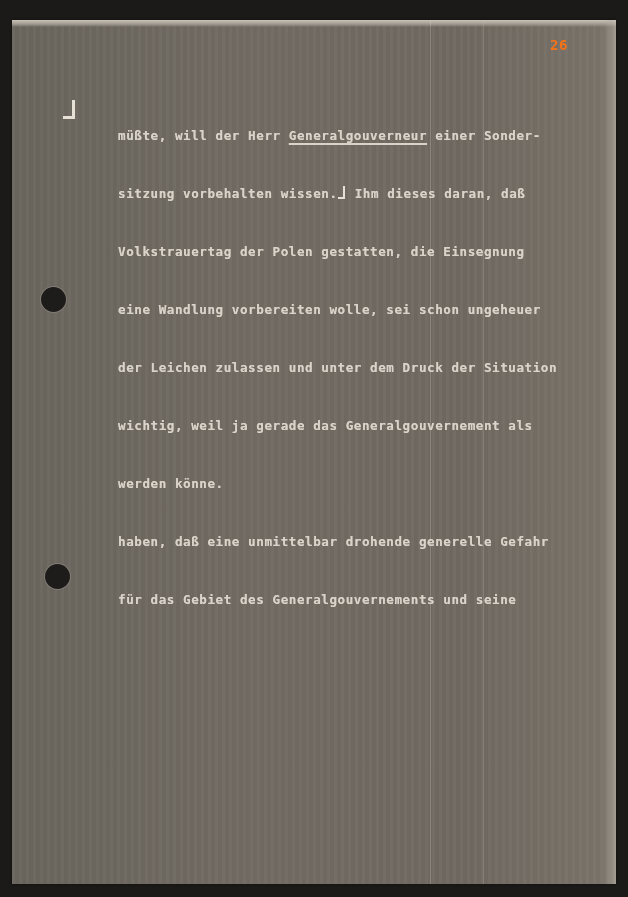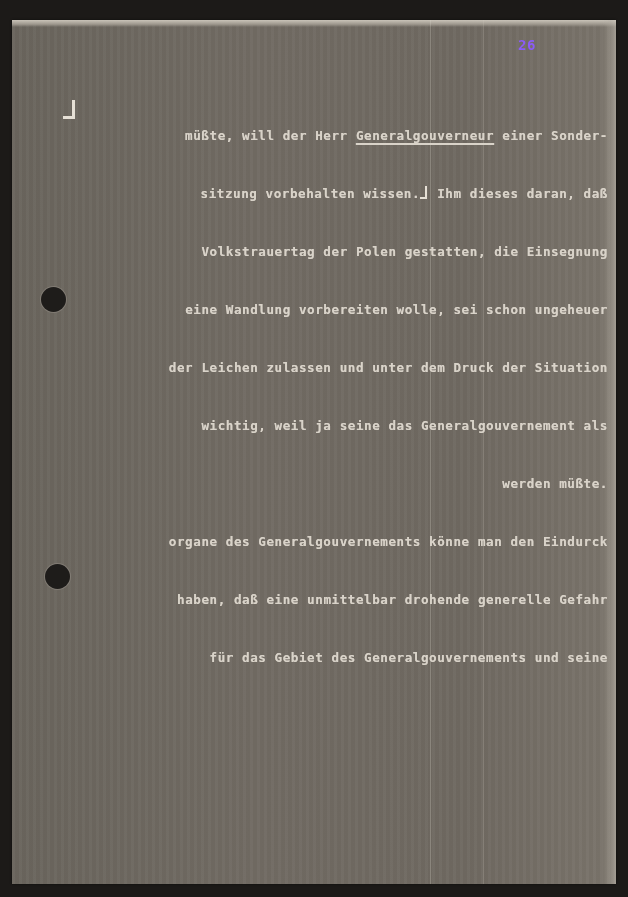--- a/index.html
+++ b/index.html
@@ -32,22 +32,22 @@
     background: rgba(220,214,204,0.28);
   }
   .punch-hole {
     position: absolute;
     width: 25px; height: 25px; border-radius: 50%;
     background: #1e1c1a;
     box-shadow: 0 0 0 1px rgba(150,144,136,0.5);
   }
   .page-number {
     position: absolute;
-    left: 518px; top: 37px;
-    color: #8b5cf6;
+    left: 550px; top: 37px;
+    color: #f97316;
     font-size: 14px;
     font-weight: bold;
     letter-spacing: 0.5px;
   }
   .bracket-mark {
     position: absolute;
     left: 63px; top: 100px;
     width: 12px; height: 19px;
     border-right: 3px solid #e6e0d6;
     border-bottom: 3px solid #e6e0d6;
@@ -58,21 +58,21 @@
     left: 118px; top: 87px;
     width: 490px;
     color: #d9d3c9;
     font-size: 12.6px;
     line-height: 19.35px;
     letter-spacing: 0.55px;
     font-weight: bold;
     white-space: pre;
     text-shadow: 0 0 0.5px rgba(230,224,214,0.6);
   }
-  .line { display: block; height: 19.35px; text-align: right; }
+  .line { display: block; height: 19.35px; }
   .indent { display: inline-block; width: 40px; }
   .underlined { text-decoration: underline; text-underline-offset: 3px; text-decoration-thickness: 1.5px; }
   .inline-bracket {
     display: inline-block; width: 7px; height: 13px;
     border-right: 2px solid #e6e0d6; border-bottom: 2px solid #e6e0d6;
     box-sizing: border-box; vertical-align: -1px; margin: 0 2px 0 0;
   }
 </style>
 </head>
 <body>
@@ -89,23 +89,22 @@
 
 <div class="page-number">26</div>
 <div class="bracket-mark"></div>
 
 <div class="text-block" id="text-block">
   <span class="line"><span>müßte, will der Herr </span><span class="underlined">Generalgouverneur</span><span> einer Sonder-</span></span>
   <span class="line"><span>sitzung vorbehalten wissen.</span><span class="inline-bracket"></span><span> Ihm dieses daran, daß</span></span>
   <span class="line">Volkstrauertag der Polen gestatten, die Einsegnung</span>
   <span class="line">eine Wandlung vorbereiten wolle, sei schon ungeheuer</span>
   <span class="line">der Leichen zulassen und unter dem Druck der Situation</span>
-  <span class="line">wichtig, weil ja seine das Generalgouvernement als</span>
-  <span class="line">werden müßte.</span>
-  <span class="line">organe des Generalgouvernements könne man den Eindurck</span>
+  <span class="line">wichtig, weil ja gerade das Generalgouvernement als</span>
+  <span class="line">werden könne.</span>
   <span class="line">haben, daß eine unmittelbar drohende generelle Gefahr</span>
   <span class="line">für das Gebiet des Generalgouvernements und seine</span>
   
   
   
   
   
   
   
   

